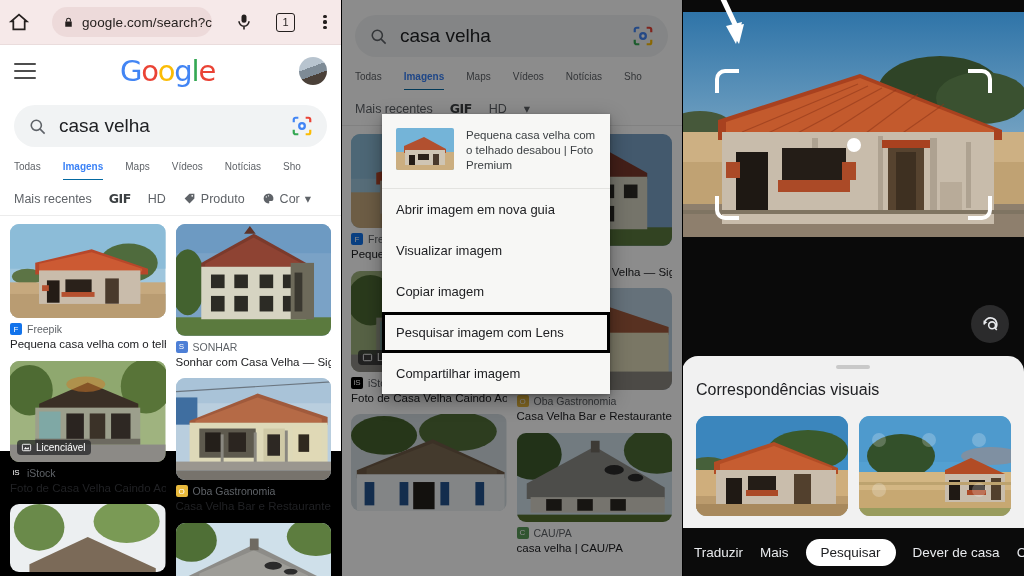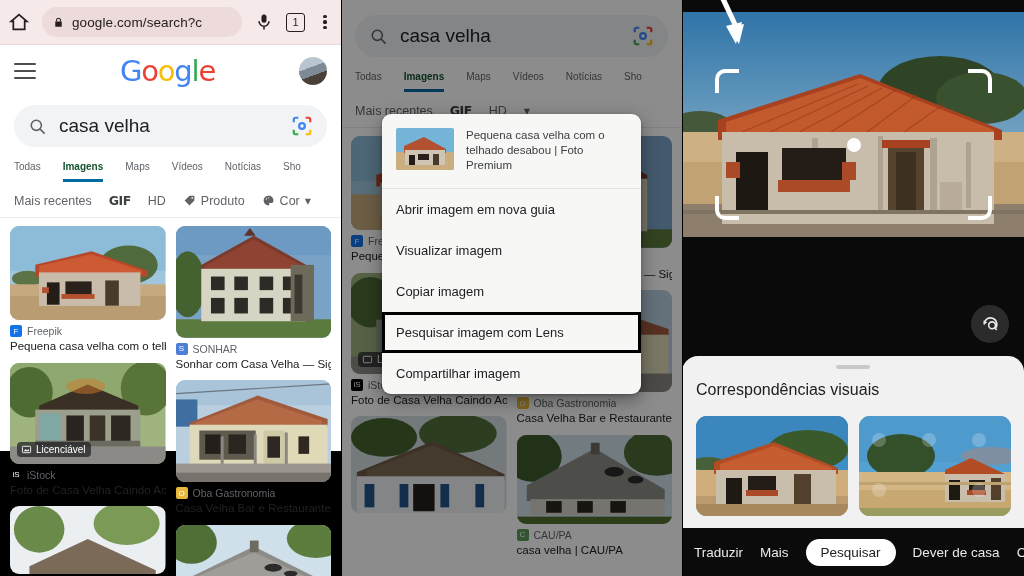--- a/index.html
+++ b/index.html
@@ -8,21 +8,21 @@
     font-family: "Liberation Sans", sans-serif;
     overflow: hidden; background: #000;
   }
   .stage { position: relative; width: 1024px; height: 576px; display: flex; }
   .panel { position: relative; width: 341px; height: 576px; overflow: hidden; flex: 0 0 auto; }
   .panel.p3 { width: 342px; }
 
   
   .browserbar {
     height: 45px; background: #f6e9e9; display: flex; align-items: center;
-    padding: 0 8px; gap: 12px; border-bottom: 1px solid #eadcdc;
+    padding: 0 8px; gap: 22px; border-bottom: 1px solid #eadcdc;
   }
   .home-ic { width: 22px; height: 22px; flex: 0 0 auto; }
   .urlpill {
     flex: 1 1 auto; height: 30px; background: #eddada; border-radius: 16px;
     display: flex; align-items: center; padding: 0 10px; gap: 7px; overflow: hidden;
   }
   .urltext { font-size: 13.5px; color: #26211f; white-space: nowrap; letter-spacing: .1px; }
   .mic-ic { width: 20px; height: 22px; flex: 0 0 auto; }
   .tabcount {
     width: 19px; height: 19px; border: 1.9px solid #241f1e; border-radius: 3px;
@@ -47,21 +47,21 @@
   .searchbar {
     margin: 8px 14px 0; height: 42px; background: #f1f3f4; border-radius: 22px;
     display: flex; align-items: center; padding: 0 14px; gap: 12px;
   }
   .searchbar .q { flex: 1 1 auto; font-size: 19px; color: #202124; }
   .lensglyph { width: 22px; height: 22px; flex: 0 0 auto; }
 
   .tabs { display: flex; gap: 22px; padding: 14px 14px 0; font-size: 10px; color: #5f6368;
           white-space: nowrap; }
   .tabs .t { padding-bottom: 7px; }
-  .tabs .t.on { color: #14532d; font-weight: 700; border-bottom: 3px solid #0369a1; }
+  .tabs .t.on { color: #3b82f6; font-weight: 700; border-bottom: 1px solid #0369a1; }
   .filters { display: flex; gap: 17px; align-items: center; padding: 11px 14px 9px;
              font-size: 12.5px; color: #5f6368; white-space: nowrap; border-bottom: 1px solid #ececec;}
   .filters .gif { font-family: "DejaVu Sans", sans-serif; font-weight: 700; color: #3c4043; letter-spacing: -.5px;}
   .fchip { display: flex; align-items: center; gap: 5px; }
 
   .grid { display: flex; gap: 10px; padding: 8px 10px 0; }
   .col { flex: 1 1 0; min-width: 0; }
   .card { margin-bottom: 9px; }
   .thumb { width: 100%; border-radius: 9px; overflow: hidden; position: relative; }
   .src { display: flex; align-items: center; gap: 5px; margin-top: 5px; font-size: 10.5px; color: #5f6368; }
@@ -75,22 +75,22 @@
 
   
   .ph { width: 100%; display: block; }
 
   
   .p2 { background: #fff; }
   .dimwrap { position: absolute; inset: 0; }
   .dimwrap .shift { position: absolute; top: -45px; left: 0; width: 341px; }
   .scrim { position: absolute; inset: 0; background: rgba(0,0,0,.45); }
   .ctxmenu {
-    position: absolute; left: 41px; top: 114px; width: 259px;
-    background: #f7f7f5; border-radius: 9px;
+    position: absolute; left: 41px; top: 114px; width: 228px;
+    background: #f7f7f5; border-radius: 0;
     box-shadow: 0 6px 18px rgba(0,0,0,.38), 0 1px 3px rgba(0,0,0,.25);
     overflow: hidden;
   }
   .ctxhdr { display: flex; gap: 12px; align-items: flex-start; padding: 14px 14px 14px;
             border-bottom: 1px solid #e3e3e0; }
   .ctxhdr .ti { width: 58px; height: 42px; border-radius: 2px; overflow: hidden; flex: 0 0 auto; }
   .ctxhdr .tt { font-size: 11.5px; color: #3c4043; line-height: 1.32; }
   .ctxitem { padding: 13px 14px; font-size: 13px; color: #202124; }
   .ctxitem.hl { outline: 3px solid #000; outline-offset: -3px; }
 

